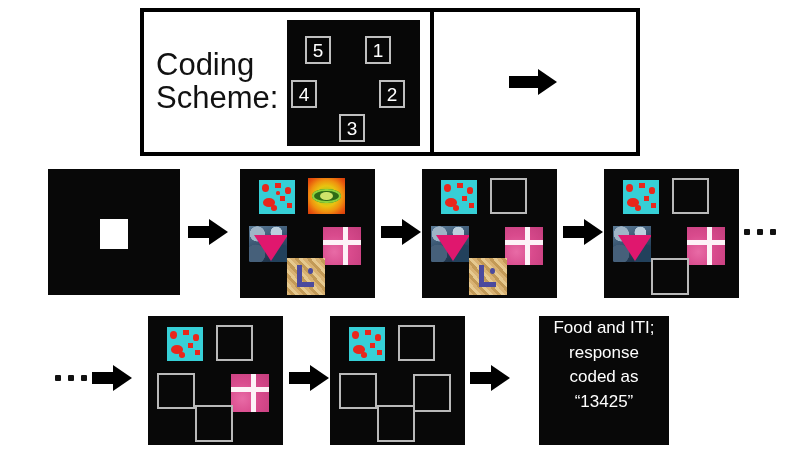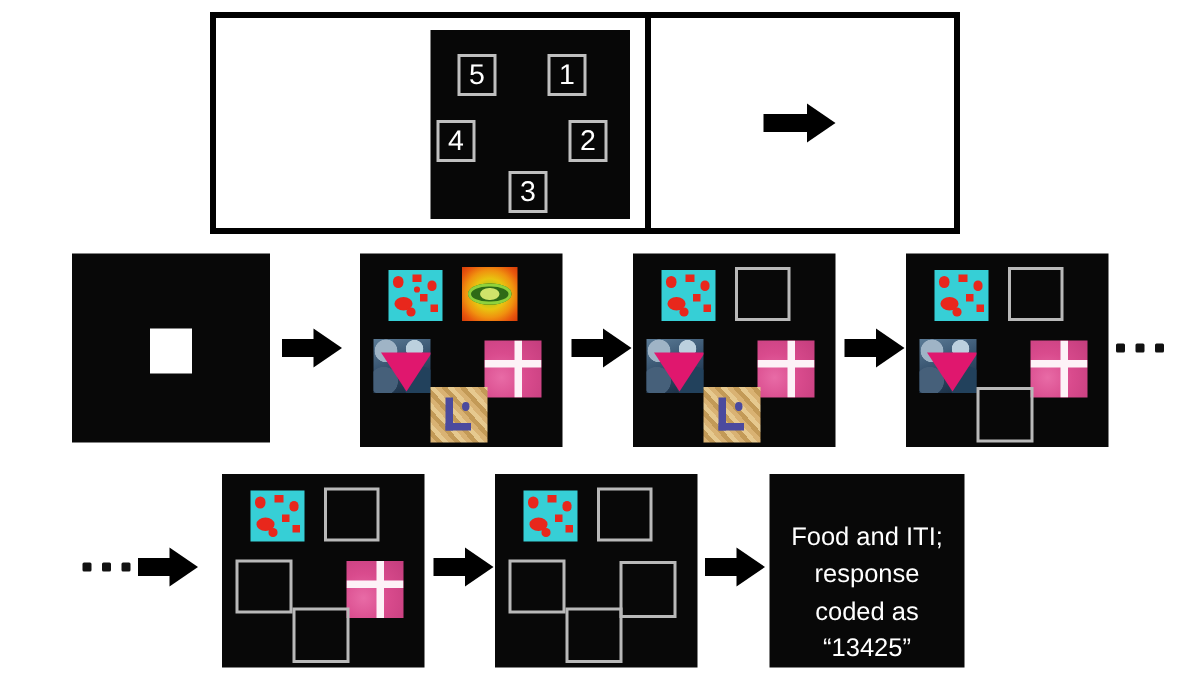--- a/index.html
+++ b/index.html
@@ -84,31 +84,33 @@
   .s-tri .tri{position:absolute;left:12%;top:24%;width:0;height:0;
       border-left:17px solid transparent;border-right:17px solid transparent;
       border-top:26px solid #e0176e;}
 
   
   .s-cyan{background:#36cfd6;}
   .s-cyan i{position:absolute;background:#e8271c;}
   .s-cyan i.r{border-radius:50%;}
 
   
-  #textpanel{position:absolute;background:#080808;display:flex;align-items:flex-end;
-             justify-content:center;}
+  #textpanel{position:absolute;background:#080808;display:flex;align-items:flex-start;
+             justify-content:center;margin-left:26px;}
   #textpanel p{margin:0;color:#fff;font-size:17px;line-height:1.45;text-align:center;
                padding:0 6px;}
 </style>
 </head>
 <body>
 
 <div id="legend" class="abs">
 
   <div id="legend-left">
+    <div id="legend-label" style="white-space:pre-line;">Coding
+Scheme:</div>
 
     <div id="legend-board">
       <div class="numcell" style="left:18px;top:16px;">5</div>
       <div class="numcell" style="left:78px;top:16px;">1</div>
       <div class="numcell" style="left:4px;top:60px;">4</div>
       <div class="numcell" style="left:92px;top:60px;">2</div>
       <div class="numcell" style="left:52px;top:94px;">3</div>
     </div>
   </div>
 

